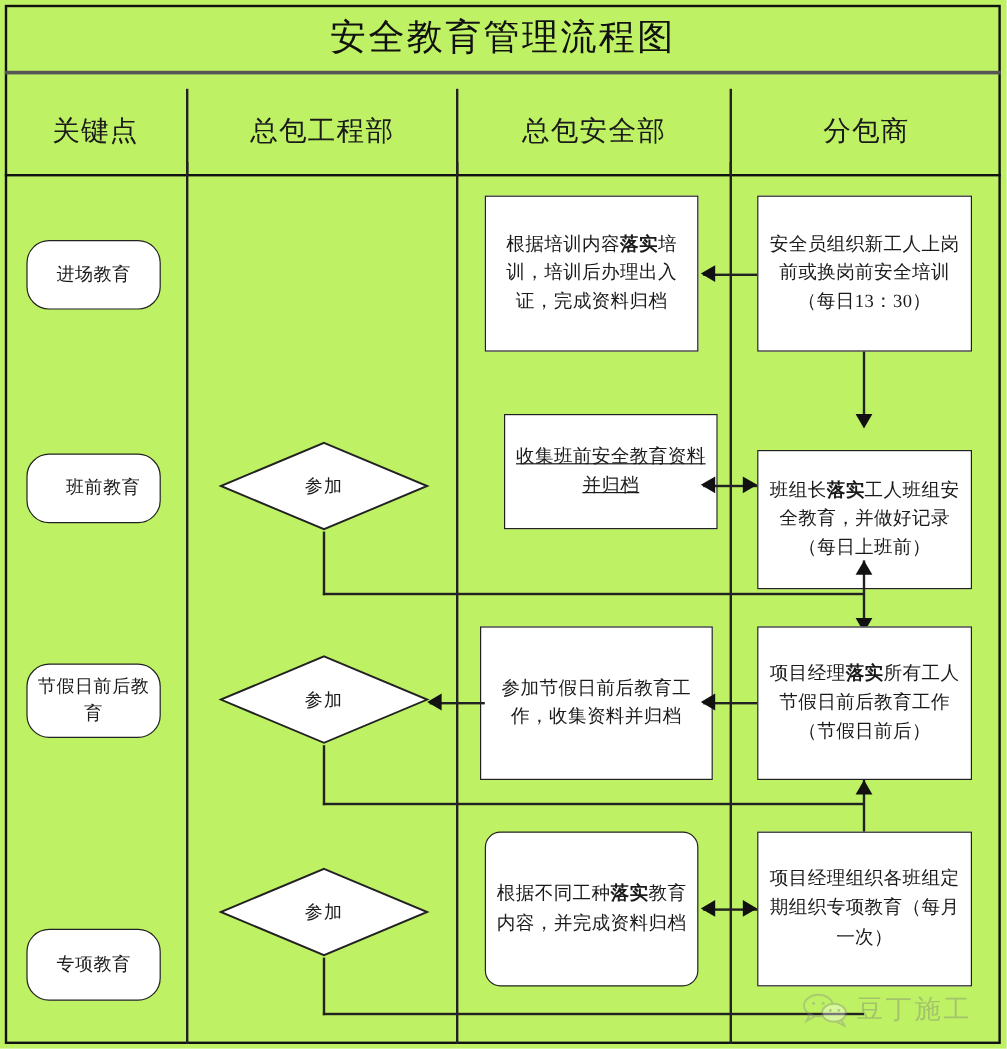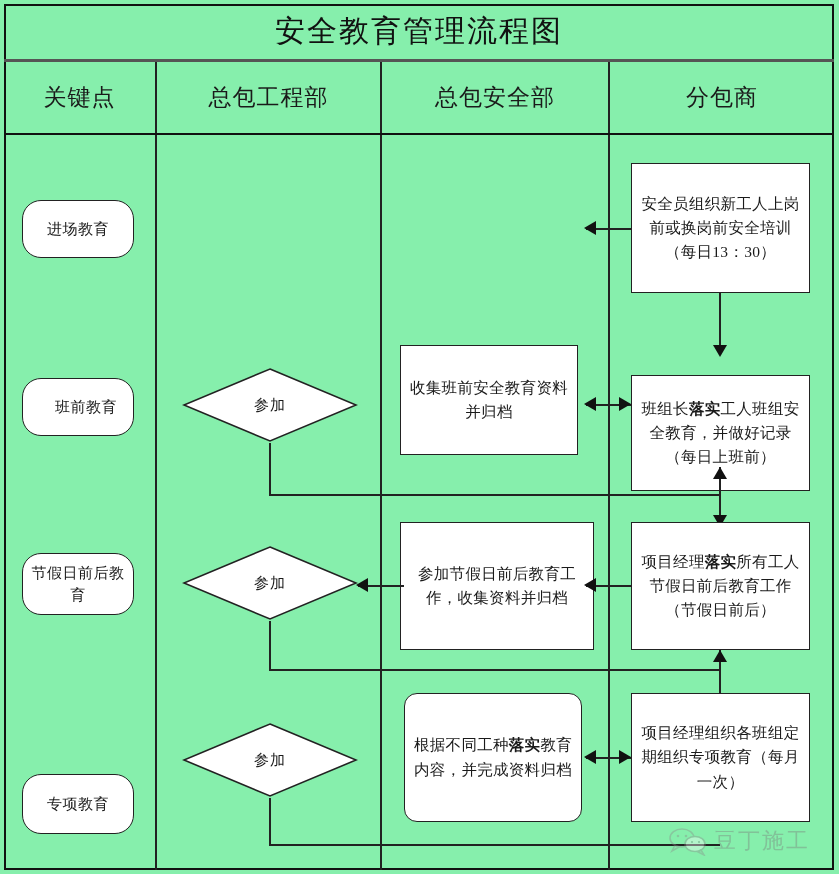--- a/index.html
+++ b/index.html
@@ -9,21 +9,21 @@
   }
   body {
     font-family: "Liberation Serif", "DejaVu Serif", serif;
     color: #1a1a1a;
   }
   #page {
     position: relative;
     width: 839px;
     height: 874px;
     overflow: hidden;
-    background: #86efac;
+    background: #bef264;
   }
 
   
   .frame {
     position: absolute;
     left: 4px;
     top: 4px;
     width: 830px;
     height: 866px;
     box-sizing: border-box;
@@ -43,21 +43,21 @@
   }
   .title-text {
     font-size: 30px;
     letter-spacing: 2px;
     font-weight: 400;
     color: #111;
   }
   .header-row {
     position: absolute;
     left: 4px;
-    top: 62px;
+    top: 74px;
     width: 830px;
     height: 73px;
     box-sizing: border-box;
     border-bottom: 2px solid #111;
     display: flex;
   }
   .header-cell {
     display: flex;
     align-items: center;
     justify-content: center;
@@ -196,41 +196,44 @@
     <div class="header-cell hc2">总包安全部</div>
     <div class="header-cell hc3">分包商</div>
   </div>
 
   <div class="vsep v1"></div>
   <div class="vsep v2"></div>
   <div class="vsep v3"></div>
 
   <div class="node key-node" style="left:22px; top:200px; width:112px; height:58px;">进场教育</div>
 
+  <div class="node proc-node" style="left:404px; top:163px; width:178px; height:130px;">
+    <div>根据培训内容<span class="b">落实</span>培训，培训后办理出入证，完成资料归档</div>
+  </div>
 
   <div class="node proc-node" style="left:631px; top:163px; width:179px; height:130px;">
     <div>安全员组织新工人上岗前或换岗前安全培训（每日13：30）</div>
   </div>
 
   <div class="line hline" style="left:586px; top:228px; width:45px;"></div>
   <div class="arrow left" style="left:584px; top:221px;"></div>
 
   <div class="line vline" style="left:719px; top:293px; height:58px;"></div>
   <div class="arrow down" style="left:713px; top:345px;"></div>
 
   <div class="node key-node" style="left:22px; top:378px; width:112px; height:58px;padding-left:22px;">班前教育</div>
 
   <div class="diamond" style="left:182px; top:367px; width:176px; height:76px;">
     <svg class="dshape" viewBox="0 0 176 76" preserveAspectRatio="none">
       <polygon points="88,2 174,38 88,74 2,38" fill="#ffffff" stroke="#222222" stroke-width="1.6"></polygon>
     </svg>
     <div class="dlabel">参加</div>
   </div>
 
-  <div class="node proc-node" style="left:400px; top:345px; width:178px; height:110px;">
+  <div class="node proc-node" style="left:420px; top:345px; width:178px; height:96px;text-decoration:underline;">
     <div>收集班前安全教育资料并归档</div>
   </div>
 
   <div class="node proc-node" style="left:631px; top:351px; width:179px; height:116px;margin-top:24px;">
     <div>班组长<span class="b">落实</span>工人班组安全教育，并做好记录（每日上班前）</div>
   </div>
 
   <div class="line hline" style="left:586px; top:404px; width:45px;"></div>
   <div class="arrow left" style="left:584px; top:397px;"></div>
   <div class="arrow right" style="left:619px; top:397px;"></div>

